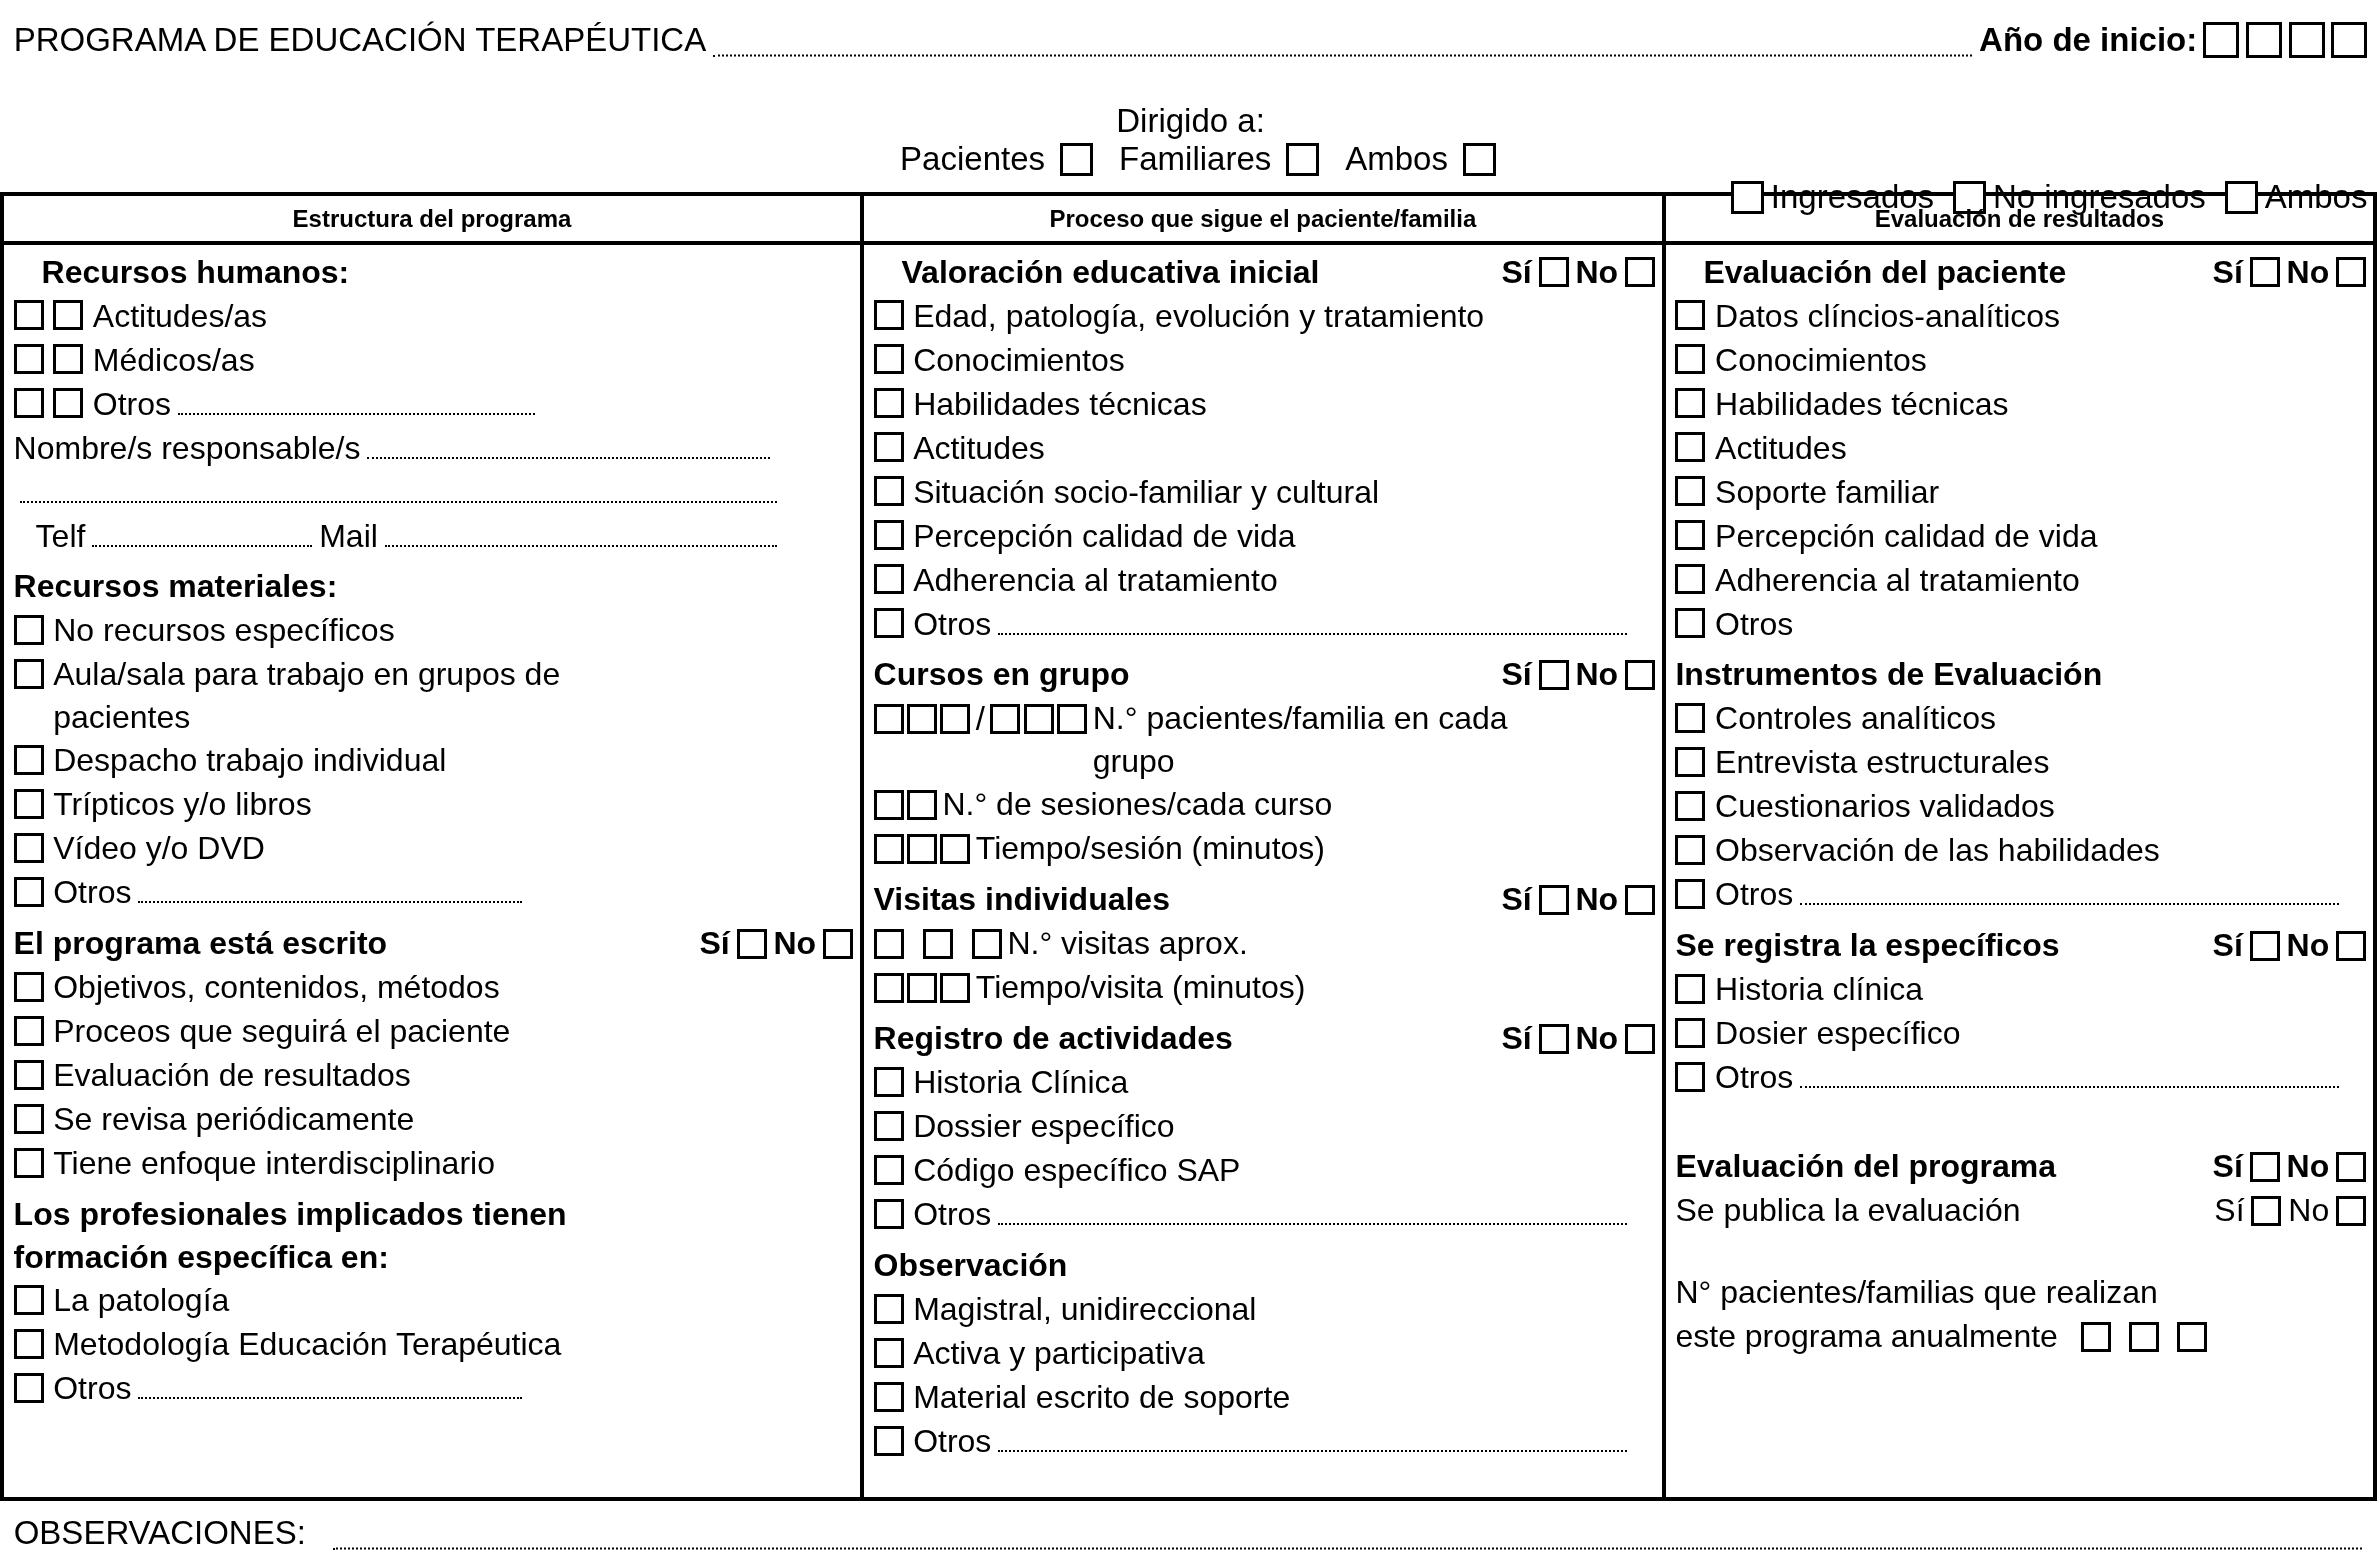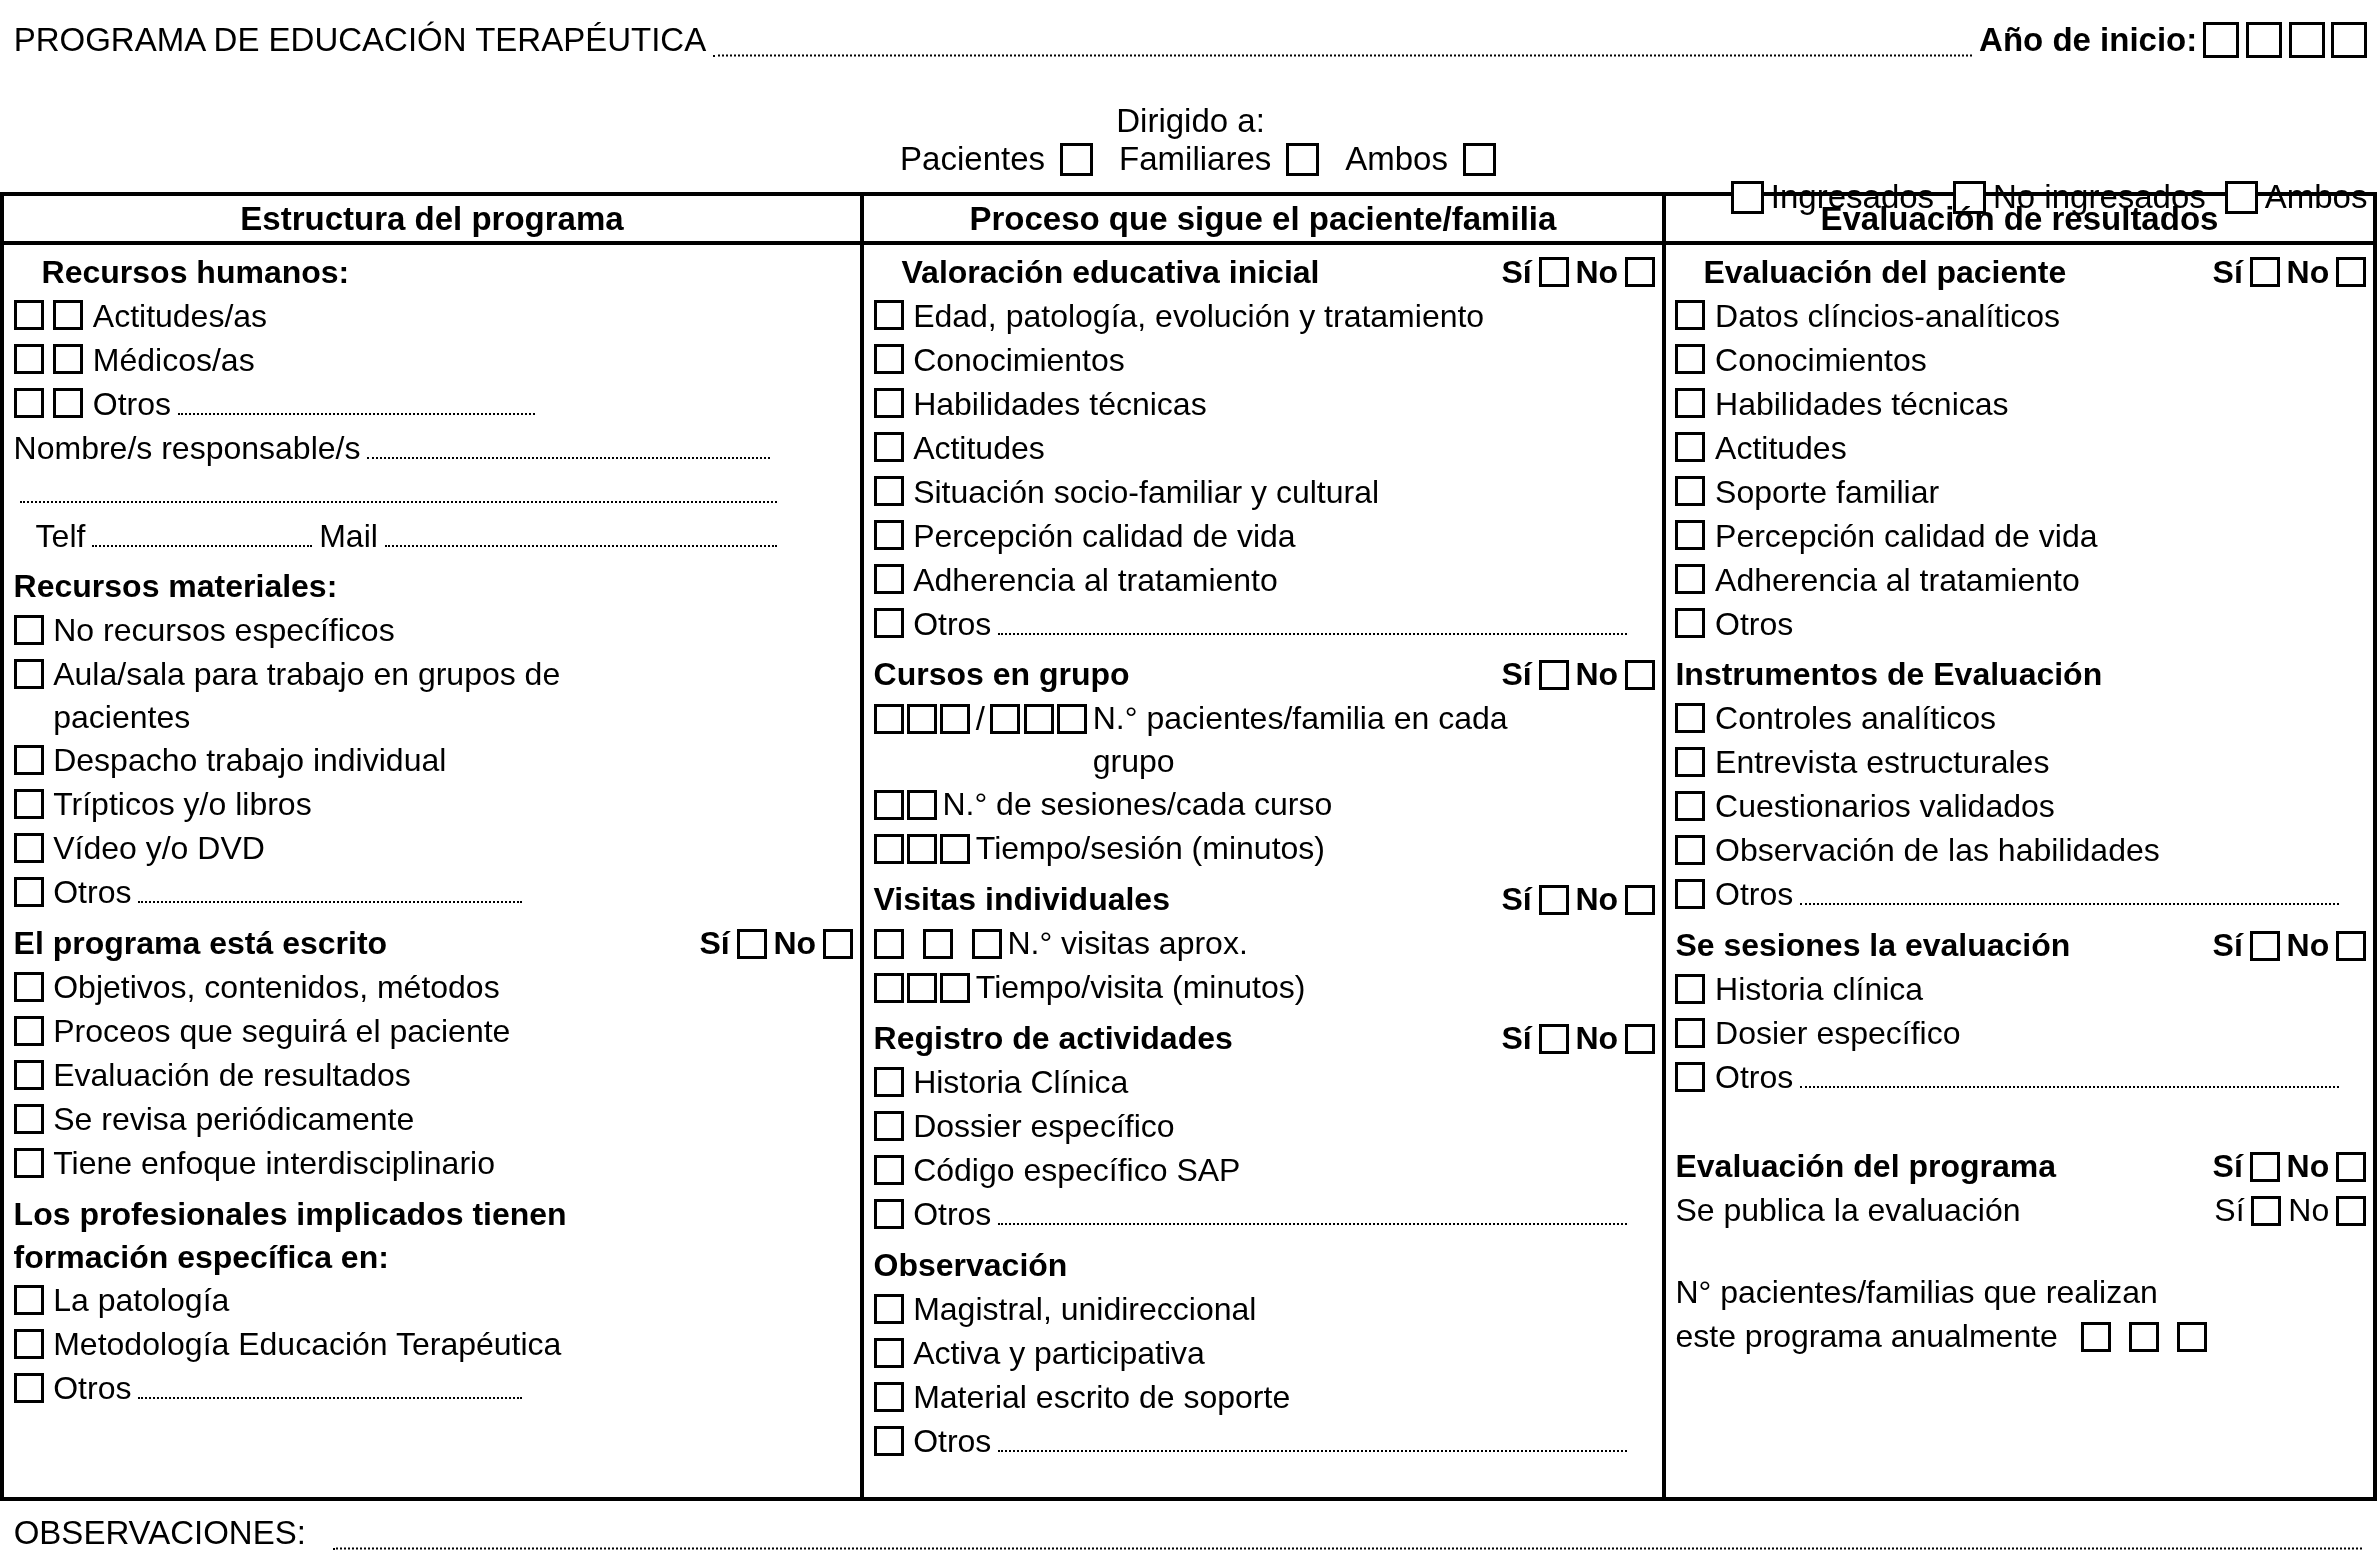--- a/index.html
+++ b/index.html
@@ -55,21 +55,21 @@
   
   .grid {
     display: grid;
     grid-template-columns: 36.3% 33.85% 29.85%;
     grid-template-rows: 49px 1fr;
     border: 4.1px solid #000;
     height: 1309px;
     width: 100%;
   }
   .ghead {
-    font-size: 33px; font-weight: bold;
+    font-size: 24px; font-weight: bold;
     display: flex; align-items: center; justify-content: center;
     border-bottom: 4.1px solid #000;
   }
   .col0, .col1 { border-right: 4.1px solid #000; }
   .gcell { padding: 5.5px 6.9px 0 9.6px; overflow: hidden; }
 
   .row { display: flex; align-items: flex-start; min-height: 44px; font-size: 32px; }
   .row.sp { min-height: 38px; }
   .gcell .headrow { margin-top: 6.9px; font-weight: bold; }
   .gcell .row:first-child { margin-top: 0; margin-left: 28px; }
@@ -467,21 +467,21 @@
         <div class="row">
           <span class="cb"></span>
           <span class="lbl">Observación de las habilidades</span>
         </div>
         <div class="row" style="padding-right: 20.6px;">
           <span class="cb"></span>
           <span class="lbl">Otros</span>
           <span class="dots fill"></span>
         </div>
         <div class="row headrow">
-          <span class="lbl bold">Se sesiones la evaluación</span>
+          <span class="lbl bold">Se registra la específicos</span>
           <span class="yn">
             <span class="yn-lbl">Sí</span>
             <span class="cb"></span>
             <span class="yn-lbl">No</span>
             <span class="cb"></span>
           </span>
         </div>
         <div class="row">
           <span class="cb"></span>
           <span class="lbl">Historia clínica</span>

